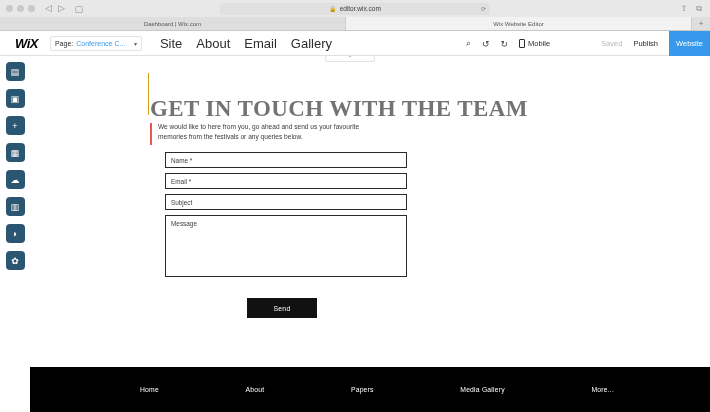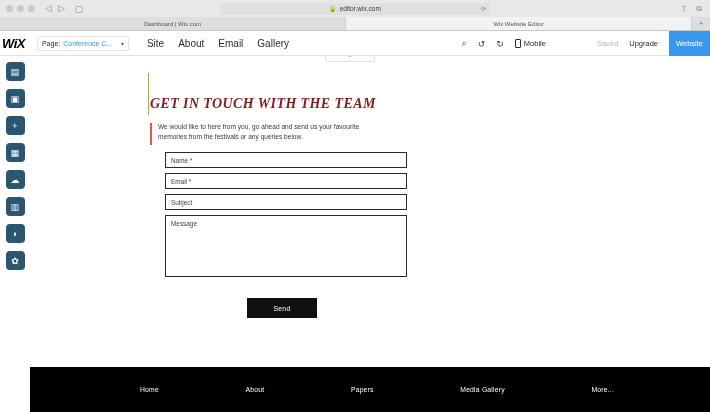--- a/index.html
+++ b/index.html
@@ -89,21 +89,21 @@
     color: #777;
   }
 
   
   .editor-bar {
     height: 25px;
     background: #ffffff;
     border-bottom: 1px solid #e0e0e0;
     display: flex;
     align-items: center;
-    padding-left: 2px;
+    padding-left: 15px;
     position: relative;
   }
   .wix-logo {
     font-size: 13px;
     font-weight: bold;
     font-style: italic;
     letter-spacing: -0.5px;
     color: #000;
     margin-right: 12px;
     font-family: "Liberation Sans", sans-serif;
@@ -116,21 +116,21 @@
     color: #2d2d2d;
     border: 1px solid #e3e3e3;
     border-radius: 2px;
     padding: 2px 4px;
     width: 92px;
     height: 15px;
   }
   .page-selector .pg-label { color: #2d2d2d; }
   .page-selector .pg-value { color: #3899ec; }
   .page-selector .chev { margin-left: auto; font-size: 6px; color: #666; }
-  .menu-items { display: flex; gap: 14px; margin-left: 18px; font-size: 10px; color: #2d2d2d; }
+  .menu-items { display: flex; gap: 14px; margin-left: 18px; font-size: 13px; color: #2d2d2d; }
   .menu-items span { cursor: default; }
 
   .editor-right {
     position: absolute;
     right: 0;
     top: 0;
     height: 25px;
     display: flex;
     align-items: center;
     gap: 11px;
@@ -210,24 +210,23 @@
     justify-content: center;
     font-size: 6px;
     color: #888;
   }
 
   .page-title {
     position: absolute;
     left: 120px; top: 40px;
     font-family: "Liberation Serif", serif;
     font-weight: bold;
-    font-style: italic;
-    font-size: 14px;
+    font-size: 23px;
     letter-spacing: 0.4px;
-    color: #7f1d1d;
+    color: #737373;
     white-space: nowrap;
   }
   .title-rule {
     position: absolute;
     left: 118px; top: 17px;
     width: 1px; height: 42px;
     background: #d4a017;
   }
   .intro-rule {
     position: absolute;
@@ -358,21 +357,21 @@
 
   <div class="editor-right">
     <span class="er-icon">⌕</span>
     <span class="er-icon">↺</span>
     <span class="er-icon">↻</span>
     <div class="device-toggle">
       <span class="phone-ico"></span>
       <span>Mobile</span>
     </div>
     <span class="saved-label">Saved</span>
-    <span class="preview-label">Upgrade</span>
+    <span class="preview-label">Publish</span>
     <div class="publish-btn">Website</div>
   </div>
 </div>
 
 <div class="editor-body">
 
   <div class="tool-rail">
     <div class="rail-btn">
       <span>▤</span>
     </div>

